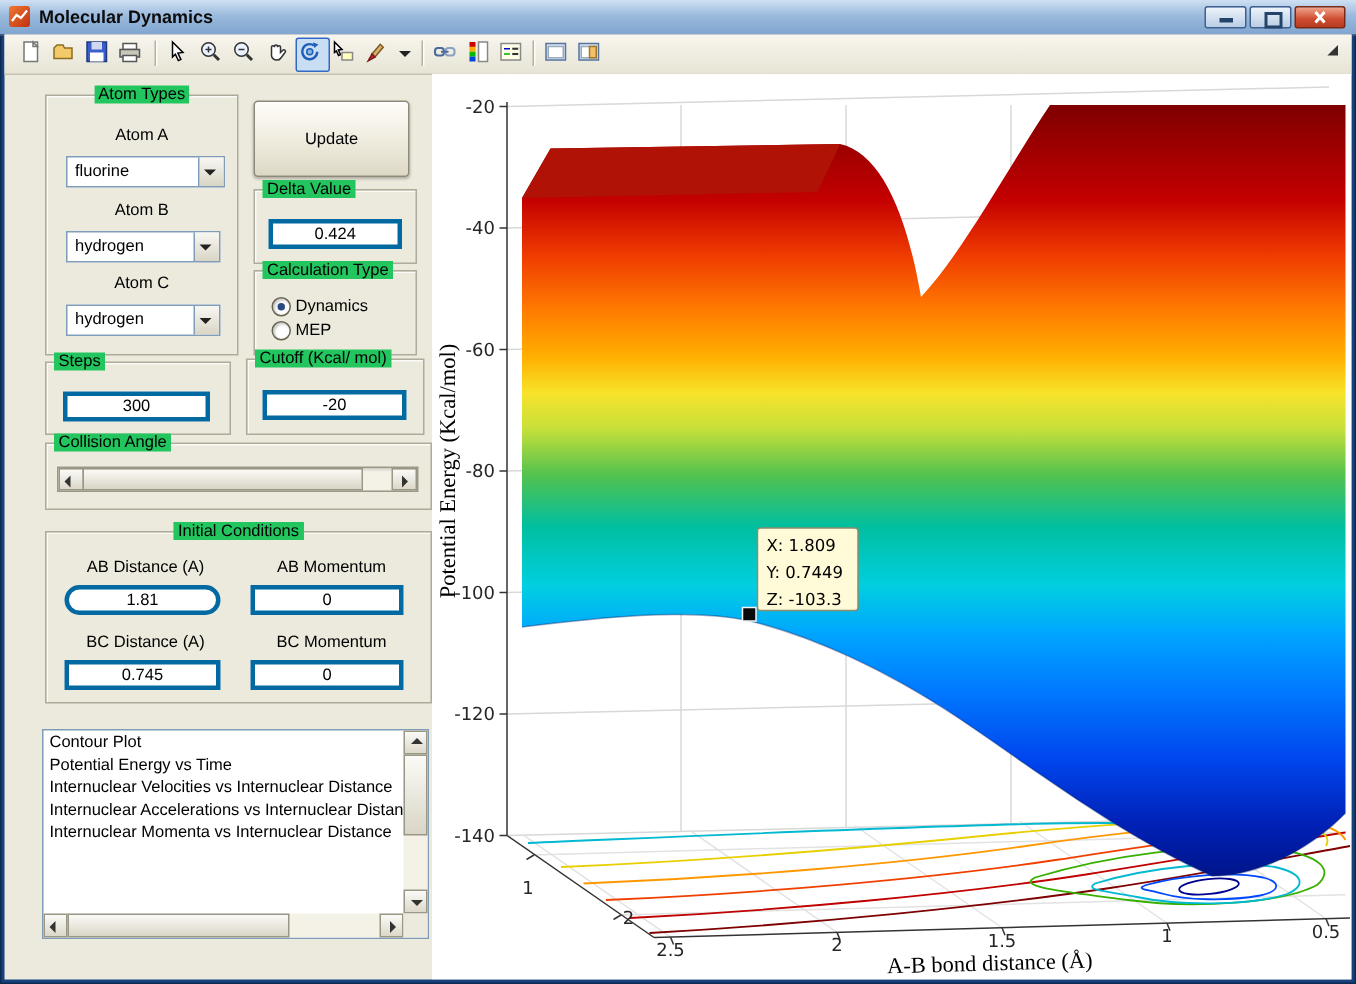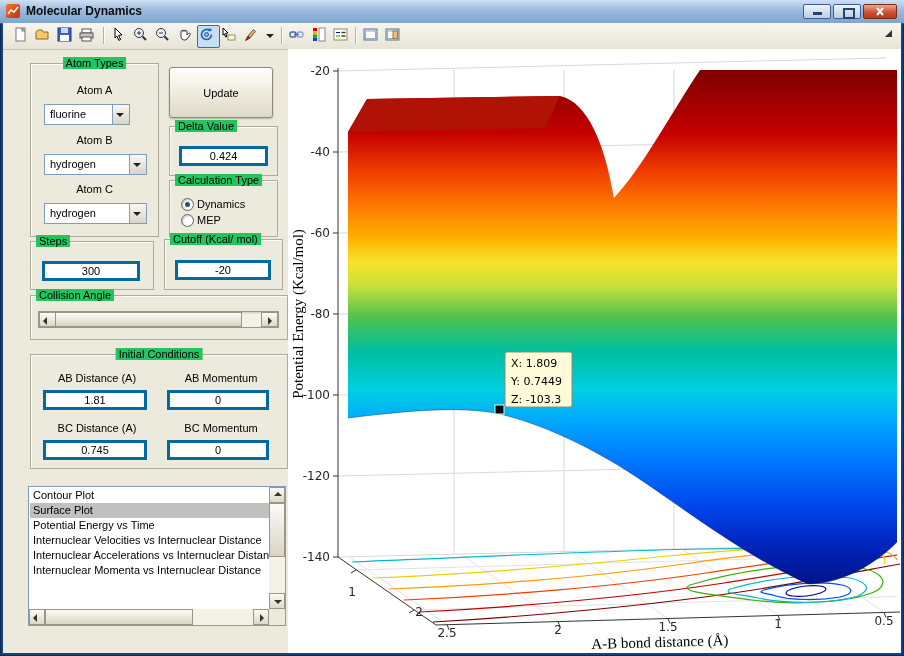--- a/index.html
+++ b/index.html
@@ -183,21 +183,21 @@
             <rect x="2" y="3" width="13" height="11" fill="#dce6f4" stroke="#56749a"></rect>
             <rect x="3.5" y="5" width="10" height="7.5" fill="#fff" stroke="#9ab"></rect>
             <rect x="9" y="5" width="4.5" height="7.5" fill="#f4c069" stroke="#a07a28"></rect>
           </svg></div>
     <div id="tb-overflow"></div>
   </div>
 
   <div class="panel" style="left:27px;top:40px;width:127px;height:172px">
     <span class="panel-title t-center">Atom Types</span>
     <span class="lbl" style="left:0;top:20px;width:127px">Atom A</span>
-    <div class="combo" style="left:13px;top:40px;width:86px">
+    <div class="combo" style="left:13px;top:40px;width:106px">
       <span class="txt">fluorine</span>
       <span class="cbtn">
             <span class="caret"></span>
           </span>
     </div>
     <span class="lbl" style="left:0;top:70px;width:127px">Atom B</span>
     <div class="combo" style="left:13px;top:90px;width:103px">
       <span class="txt">hydrogen</span>
       <span class="cbtn">
             <span class="caret"></span>
@@ -249,32 +249,31 @@
       <span class="sbtn" style="right:0">
             <span class="arr right"></span>
           </span>
     </div>
   </div>
 
   <div class="panel" style="left:27px;top:331px;width:256px;height:113px">
     <span class="panel-title t-center">Initial Conditions</span>
     <span class="lbl" style="left:10px;top:17px;width:112px">AB Distance (A)</span>
     <span class="lbl" style="left:134px;top:17px;width:112px">AB Momentum</span>
-    <input class="field" style="left: 12px; top: 35px; width: 104px;" readonly="" value="1.81">
+    <input class="field" style="left: 12px; top: 35px; width: 104px; border-radius: 10px;" readonly="" value="1.81">
     <input class="field" style="left: 136px; top: 35px; width: 102px;" readonly="" value="0">
     <span class="lbl" style="left:10px;top:67px;width:112px">BC Distance (A)</span>
     <span class="lbl" style="left:134px;top:67px;width:112px">BC Momentum</span>
     <input class="field" style="left: 12px; top: 85px; width: 104px;" readonly="" value="0.745">
     <input class="field" style="left: 136px; top: 85px; width: 102px;" readonly="" value="0">
   </div>
 
   <div id="listbox">
     <div id="listrows">
       <div class="lrow">Contour Plot</div>
-      <div class="lrow sel">Surface Plot</div>
       <div class="lrow">Potential Energy vs Time</div>
       <div class="lrow">Internuclear Velocities vs Internuclear Distance</div>
       <div class="lrow">Internuclear Accelerations vs Internuclear Distance</div>
       <div class="lrow">Internuclear Momenta vs Internuclear Distance</div>
     </div>
     <div id="vscroll">
       <span class="sbtn sq" style="left:0;top:0">
             <span class="arr up"></span>
           </span>
       <span class="sthumb" style="left:0;top:16px;width:16px;height:54px"></span>

